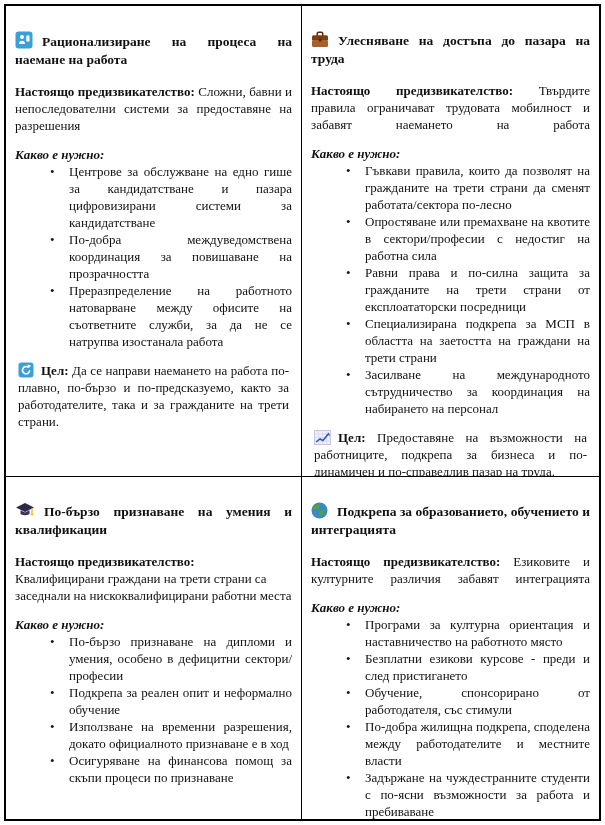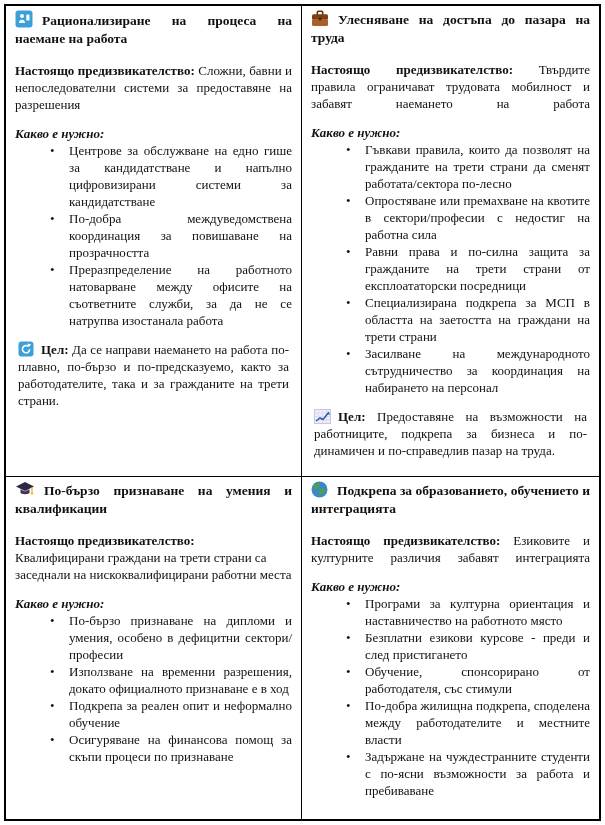--- a/index.html
+++ b/index.html
@@ -1,19 +1,19 @@
 <!DOCTYPE html>
 <html><head>
 <meta charset="utf-8">
 <style>
   html,body{margin:0;padding:0;background:#fff;}
   body{width:605px;height:825px;position:relative;font-family:"Liberation Serif",serif;color:#111;}
   .sheet{position:absolute;left:4px;top:4px;width:597px;height:817px;border:2px solid #000;
          display:grid;grid-template-columns:296px 1fr;grid-template-rows:471px 1fr;box-sizing:border-box;background:#fff;}
-  .cell{box-sizing:border-box;padding:4px 9px;overflow:hidden;font-size:13px;line-height:17px;}
+  .cell{box-sizing:border-box;padding:25px 9px;overflow:hidden;font-size:13px;line-height:17px;}
   .cell.c-left{border-right:1.5px solid #000;}
   .cell.r-top{border-bottom:1.5px solid #000;}
   .para{margin:0 0 12px;text-align:justify;}
   .title{font-weight:bold;font-size:13.5px;line-height:18px;margin:0 0 14px;text-align:justify;}
   .force-last{text-align-last:justify;}
   .left-align{text-align:left;}
   b.lbl{font-weight:bold;}
   .block-lbl{display:block;font-weight:bold;}
   .needs-label{font-weight:bold;margin:0;font-style:italic;}
   ul.needs{list-style:none;margin:0 0 12px;padding:0 0 0 30px;}
@@ -31,21 +31,21 @@
   <div class="cell c-left r-top">
     <p class="title"><span class="icon"><svg width="18" height="18" viewBox="0 0 18 18">
             <rect x="0.5" y="0.5" width="17" height="17" rx="3" fill="#3B9FD8"></rect>
             <circle cx="7" cy="6" r="2" fill="#fff"></circle>
             <path d="M4 13c0-2 1.3-3.2 3-3.2s3 1.2 3 3.2z" fill="#fff"></path>
             <rect x="11.3" y="4.5" width="3.2" height="6" rx="0.6" fill="#fff"></rect>
           </svg></span><span>Рационализиране на процеса на наемане на работа</span></p>
     <p class="para force-last"><b class="lbl">Настоящо предизвикателство:</b> <span>Сложни, бавни и непоследователни системи за предоставяне на разрешения</span></p>
     <p class="needs-label">Какво е нужно:</p>
     <ul class="needs">
-        <li>Центрове за обслужване на едно гише за кандидатстване и напълно цифровизирани системи за кандидатстване</li>
+        <li>Центрове за обслужване на едно гише за кандидатстване и пазара цифровизирани системи за кандидатстване</li>
         <li>По-добра междуведомствена координация за повишаване на прозрачността</li>
         <li>Преразпределение на работното натоварване между офисите на съответните служби, за да не се натрупва изостанала работа</li>
       </ul>
     <p class="goal-para"><span class="icon"><svg width="16" height="16" viewBox="0 0 16 16">
             <rect x="0.5" y="0.5" width="15" height="15" rx="3" fill="#3B9FD8"></rect>
             <path d="M11.6 8.2a3.6 3.6 0 1 1-1.3-2.8" fill="none" stroke="#fff" stroke-width="1.6"></path>
             <polygon points="9.6,2.6 13.2,3.4 10.5,6.2" fill="#fff"></polygon>
           </svg></span><b class="lbl">Цел:</b> <span>Да се направи наемането на работа по-плавно, по-бързо и по-предсказуемо, както за работодателите, така и за гражданите на трети страни.</span></p>
   </div>
 
@@ -77,22 +77,22 @@
     <p class="title"><span class="icon"><svg width="20" height="17" viewBox="0 0 20 17">
             <polygon points="10,1 19,5.5 10,10 1,5.5" fill="#2E2747"></polygon>
             <path d="M5.5 8.2v3.6c0 1.9 9 1.9 9 0V8.2L10 10.4Z" fill="#3D3359"></path>
             <line x1="17" y1="6.2" x2="17" y2="11.2" stroke="#E6B822" stroke-width="1.3"></line>
             <circle cx="17" cy="12.3" r="1.4" fill="#F4C430"></circle>
           </svg></span><span>По-бързо признаване на умения и квалификации</span></p>
     <p class="para left-align"><b class="block-lbl">Настоящо предизвикателство:</b><span>Квалифицирани граждани на трети страни са заседнали на нискоквалифицирани работни места</span></p>
     <p class="needs-label">Какво е нужно:</p>
     <ul class="needs">
         <li>По-бързо признаване на дипломи и умения, особено в дефицитни сектори/професии</li>
+        <li>Подкрепа за реален опит и неформално обучение</li>
         <li>Използване на временни разрешения, докато официалното признаване е в ход</li>
-        <li>Подкрепа за реален опит и неформално обучение</li>
         <li>Осигуряване на финансова помощ за скъпи процеси по признаване</li>
       </ul>
   </div>
 
   <div class="cell">
     <p class="title"><span class="icon"><svg width="17" height="17" viewBox="0 0 17 17">
             <circle cx="8.5" cy="8.5" r="8" fill="#3B88C3"></circle>
             <path d="M3 4C5 1.8 8 2 9 3.5 10 5 7 6 6 7.5 5 9 3 8 2.5 6.5 2.2 5.6 2.5 4.6 3 4Z" fill="#4CA244"></path>
             <path d="M10 8c2-1 4.5 0 4 2-0.5 2.5-3.5 4-5 3-1.5-1-0.5-4 1-5Z" fill="#4CA244"></path>
             <path d="M7.5 13.5c0.8-0.8 2-0.3 1.8 0.8-0.9 0.5-2 0.3-1.8-0.8Z" fill="#4CA244"></path>

